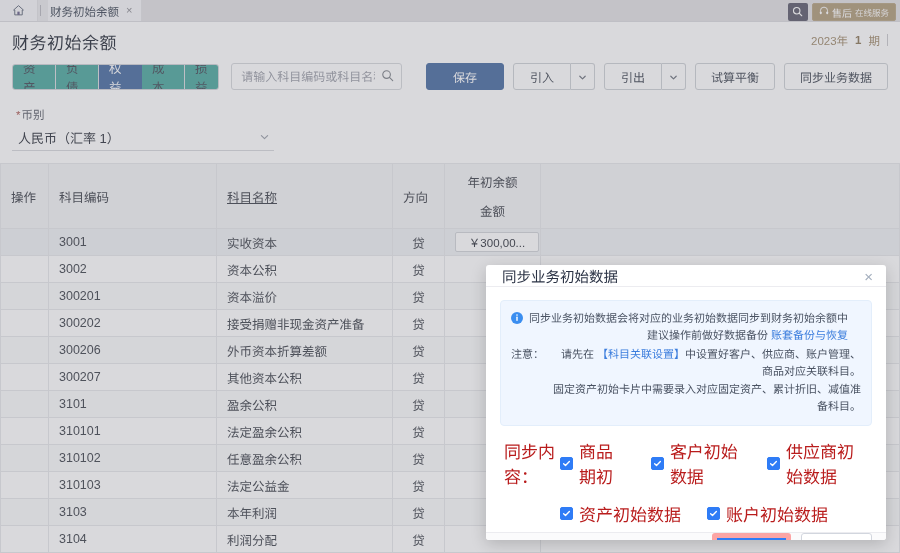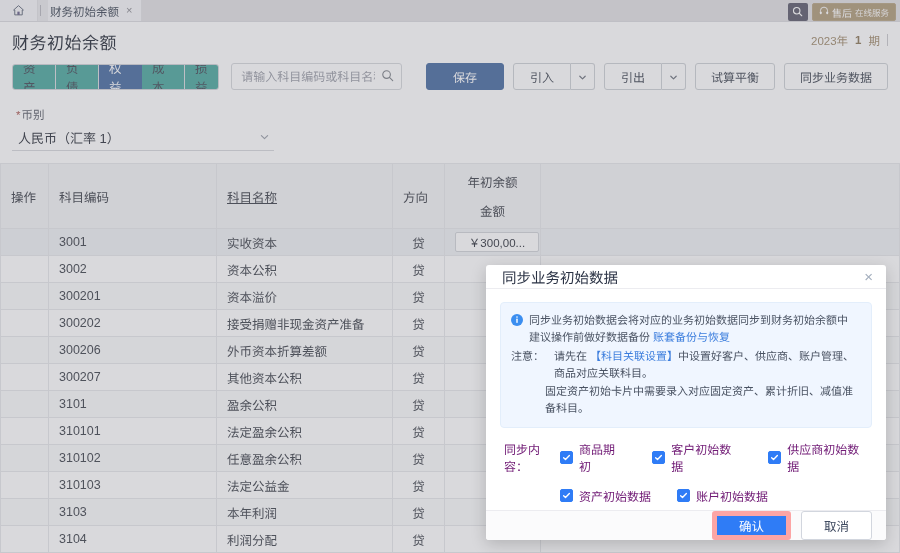--- a/index.html
+++ b/index.html
@@ -278,33 +278,34 @@
   }
   .modal-body { padding: 13px 14px 6px 14px; flex: 1; }
   .notice {
     background: #f0f6ff;
     border: 1px solid #e3eefb;
     border-radius: 4px;
     padding: 9px 10px 10px 10px;
     font-size: 11px;
     line-height: 1.55;
     color: #4a5363;
+    text-align: right;
   }
   .notice-row1 { display: flex; gap: 6px; }
   .info-dot {
     flex: 0 0 auto; margin-top: 2px;
   }
   .link { color: #3b7ddd; cursor: pointer; }
   .link-b { color: #3b7ddd; cursor: pointer; }
   .notice-note { margin-top: 2px; display: flex; gap: 10px; }
   .notice-note .lbl { flex: 0 0 auto; }
   .notice-note .bdy { }
   .notice-line3 { margin-top: 1px; padding-left: 34px; }
 
-  .sync-block { padding: 12px 2px 0 4px; font-size: 12px; color: #701a75; }
+  .sync-block { padding: 12px 2px 0 4px; font-size: 17px; color: #b91c1c; }
   .sync-row { display: flex; align-items: center; }
   .sync-row + .sync-row { margin-top: 13px; padding-left: 56px; }
   .sync-label { width: 56px; flex: 0 0 auto; }
   .cb-item { display: flex; align-items: center; gap: 6px; cursor: pointer; }
   .cb-item + .cb-item { margin-left: 26px; }
   .cb {
     width: 13px; height: 13px;
     border-radius: 2px;
     background: #2f7cf6;
     border: 1px solid #2f7cf6;

